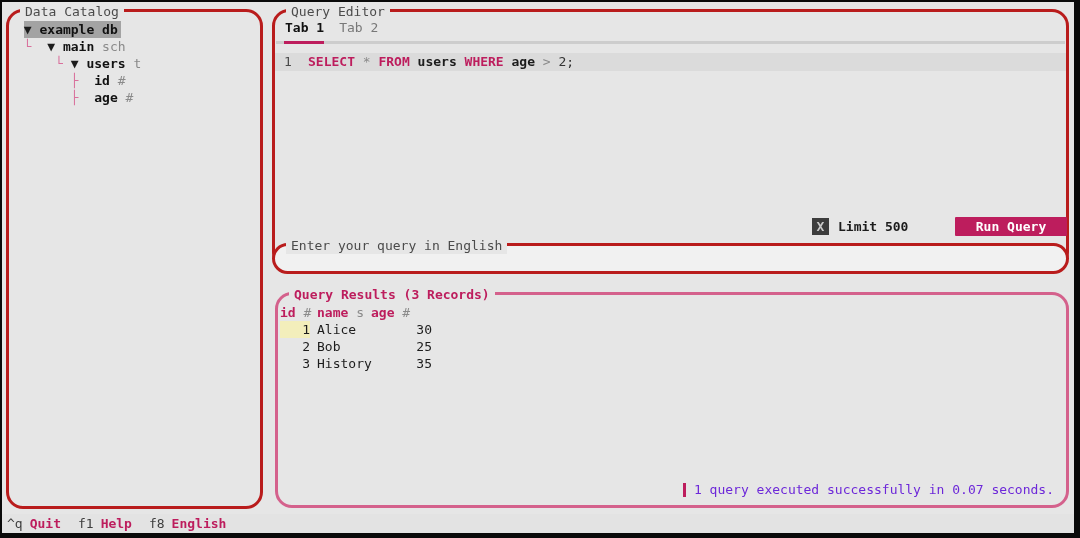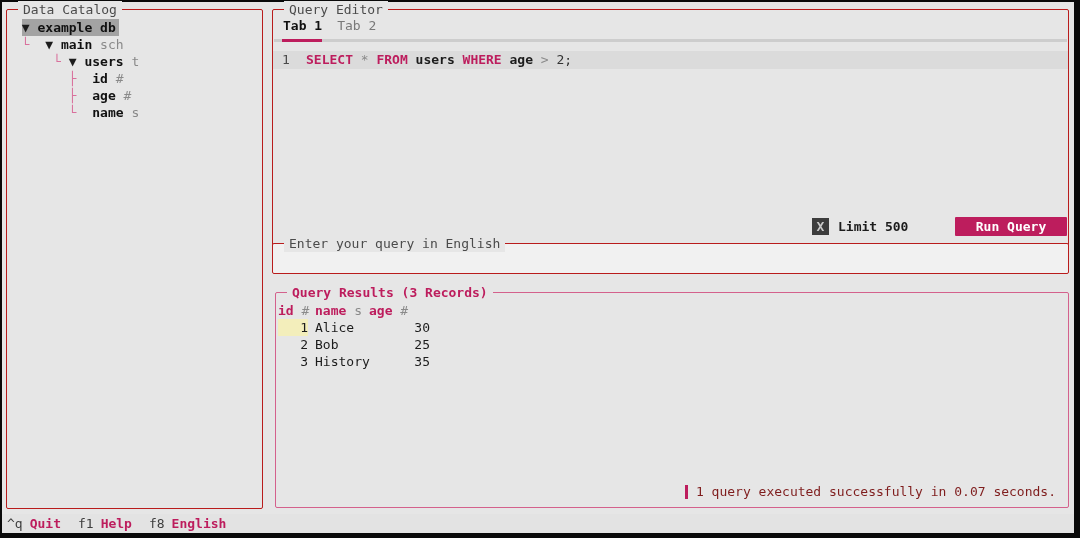--- a/index.html
+++ b/index.html
@@ -5,21 +5,21 @@
   * { box-sizing: border-box; }
   html, body { margin: 0; padding: 0; }
   body {
     width: 1080px; height: 538px; position: relative; overflow: hidden;
     background: #0a0a0a;
     font-family: "DejaVu Sans Mono", "Liberation Mono", monospace;
     font-size: 13px; color: #1c1c1c;
   }
   .app-bg { position: absolute; left: 2px; top: 2px; width: 1072px; height: 531px; background: #e6e6e6; }
 
-  .panel { position: absolute; border: 1px solid #b91c1c; border-radius: 2px; background: #e6e6e6; }
+  .panel { position: absolute; border: 3px solid #b91c1c; border-radius: 17px; background: #e6e6e6; }
   .panel-title {
     position: absolute; top: -9px; left: 11px; background: #e6e6e6;
     padding: 0 5px; color: #4b4b4b; white-space: pre; line-height: 17px;
   }
 
   
   .catalog { left: 6px; top: 9px; width: 257px; height: 500px; }
   .tree { padding: 9px 0 0 7px; }
   .trow { white-space: pre; height: 17px; line-height: 17px; }
   .t-prefix { color: #d9709c; }
@@ -67,21 +67,21 @@
   .hrow, .drow { display: flex; height: 17px; line-height: 17px; white-space: pre; }
   .c-id   { width: 30px; text-align: right; }
   .c-name { width: 52px; margin-left: 7px; }
   .c-age  { width: 66px; text-align: right; padding-right: 3px; }
   .h-age  { text-align: left; padding-left: 2px; }
   .col-n { color: #bd1d5d; font-weight: 700; }
   .col-t { color: #8a8a8a; }
   .cell-selected { background: #f3eebb; }
   .status { position: absolute; right: 12px; bottom: 8px; display: flex; align-items: center; gap: 8px; }
   .status-bar { width: 3px; height: 14px; background: #bd1d5d; }
-  .status-text { color: #7f1d1d; white-space: pre; }
+  .status-text { color: #6d28d9; white-space: pre; }
 
   
   .footer {
     position: absolute; left: 2px; top: 514px; width: 1072px; height: 19px;
     background: #e3e3e3; display: flex; gap: 17px; padding-left: 5px; line-height: 19px; white-space: pre;
   }
   .f-item { display: flex; }
   .f-key { color: #3e3e3e; margin-right: 7px; }
   .f-label { color: #bd1d5d; font-weight: 700; }
 </style>
@@ -91,21 +91,20 @@
 <div class="app-bg"></div>
 
 <section class="panel catalog">
   <span class="panel-title">Data Catalog</span>
   <div class="tree">
     <div class="trow"><span class="t-prefix"> </span><span class="sel"><span class="t-arrow">▼ </span><span class="t-name">example</span><span class="t-type strong"> db</span></span></div>
     <div class="trow"><span class="t-prefix"> └  </span><span class="t-arrow">▼ </span><span class="t-name">main</span><span class="t-type"> sch</span></div>
     <div class="trow"><span class="t-prefix">     └ </span><span class="t-arrow">▼ </span><span class="t-name">users</span><span class="t-type"> t</span></div>
     <div class="trow"><span class="t-prefix">       ├  </span><span class="t-name">id</span><span class="t-type"> #</span></div>
     <div class="trow"><span class="t-prefix">       ├  </span><span class="t-name">age</span><span class="t-type"> #</span></div>
-    <div class="trow"><span class="t-prefix">       └  </span><span class="t-name">name</span><span class="t-type"> s</span></div>
   </div>
 </section>
 
 <section class="panel editor">
   <span class="panel-title">Query Editor</span>
   <div class="tabs">
     <span class="tab active">Tab 1</span>
     <span class="tab">Tab 2</span>
   </div>
   <div class="tab-sep">

